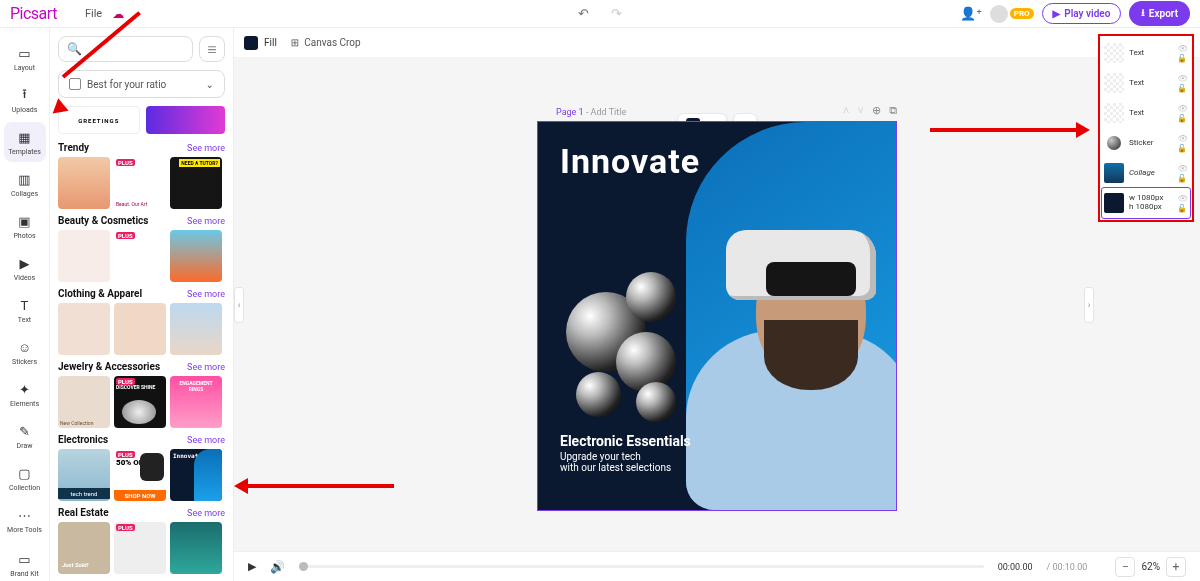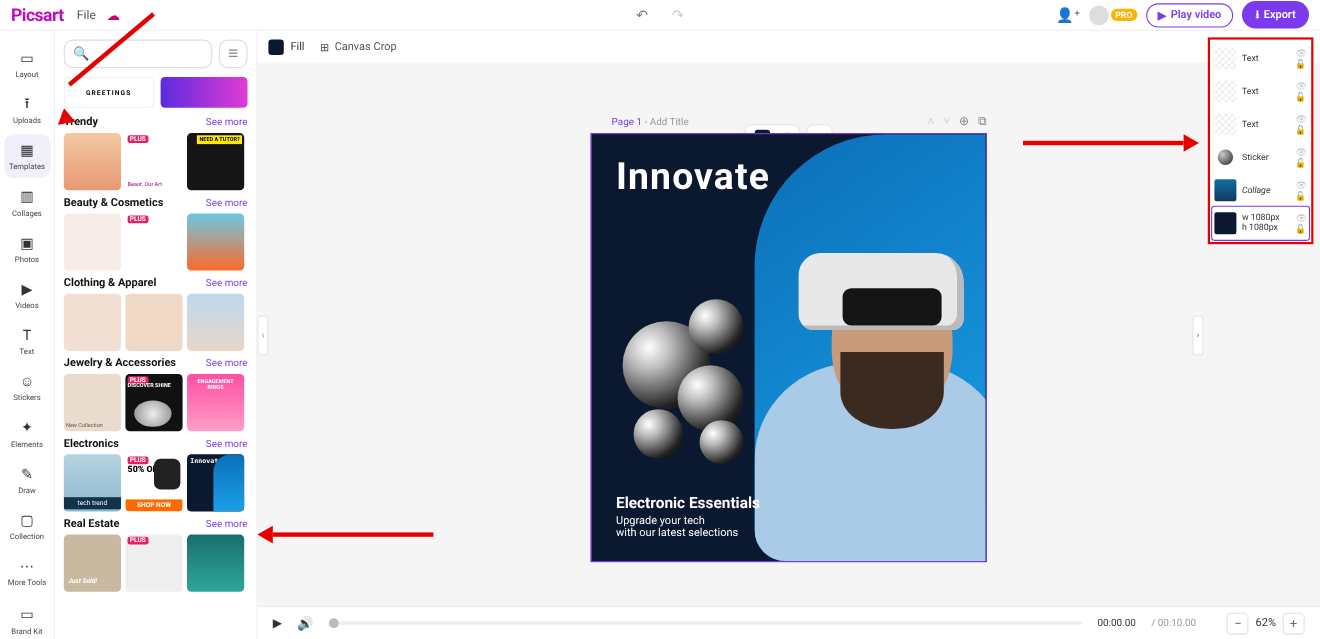--- a/index.html
+++ b/index.html
@@ -1,21 +1,21 @@
 <!DOCTYPE html>
 <html><head>
 <meta charset="utf-8">
 <style>
   * { box-sizing: border-box; margin: 0; padding: 0; font-family: -apple-system, BlinkMacSystemFont, "Segoe UI", Roboto, sans-serif; }
   body { width: 1200px; height: 581px; overflow: hidden; background: #fff; position: relative; }
 
   
   .topbar { height: 28px; display: flex; align-items: center; padding: 0 10px; border-bottom: 1px solid #eee; }
-  .logo { font-size: 16px; font-weight: 700; color: #c209c1; letter-spacing: -0.5px; }
-  .topbar .file { font-size: 11px; color: #555; margin-left: 12px; cursor: pointer; }
+  .logo { font-size: 16px; font-weight: 400; color: #c209c1; letter-spacing: -0.5px; }
+  .topbar .file { font-size: 11px; color: #555; margin-left: 28px; cursor: pointer; }
   .cloud { margin-left: 10px; font-size: 12px; color: #c06; cursor: pointer; }
   .topbar-center { position: absolute; left: 50%; transform: translateX(-50%); display: flex; gap: 22px; color: #777; font-size: 13px; }
   .topbar-center span { cursor: pointer; }
   .topbar-right { margin-left: auto; display: flex; align-items: center; gap: 8px; }
   .avatar-stack { display: flex; align-items: center; gap: 2px; }
   .avatar { width: 18px; height: 18px; border-radius: 50%; background: #ddd; }
   .pro-badge { background: #ffb300; color: #fff; font-size: 8px; padding: 1px 4px; border-radius: 6px; font-weight: 700; }
   .btn-outline { border: 1px solid #7c3aed; color: #7c3aed; background: #fff; border-radius: 16px; padding: 4px 10px; font-size: 10px; font-weight: 600; cursor: pointer; display: flex; align-items: center; gap: 4px; }
   .btn-primary { background: #7c3aed; color: #fff; border: none; border-radius: 16px; padding: 4px 12px; font-size: 10px; font-weight: 600; cursor: pointer; display: flex; align-items: center; gap: 4px; }
 
@@ -69,21 +69,21 @@
   .vr-headset { position:absolute; top:60px; right:30px; width:150px; height:70px; background:#e8e8e8; border-radius:20px 26px 10px 14px; box-shadow: inset -6px -4px 0 #bbb; }
   .vr-lens { position:absolute; top:92px; right:50px; width:90px; height:34px; background:#151515; border-radius:8px; }
   .chrome-blob { position: absolute; left: 8px; top: 140px; width: 170px; height: 180px; }
   .blob-part { position:absolute; border-radius:50%; background: radial-gradient(circle at 30% 30%, #fff, #bbb 25%, #222 70%, #000); }
   .b1 { width:80px; height:80px; top:30px; left:20px; }
   .b2 { width:60px; height:60px; top:70px; left:70px; }
   .b3 { width:50px; height:50px; top:10px; left:80px; }
   .b4 { width:45px; height:45px; top:110px; left:30px; }
   .b5 { width:40px; height:40px; top:120px; left:90px; }
   .headline { position: absolute; top: 22px; left: 22px; color: #fff; font-family: 'Courier New', monospace; font-weight: 700; font-size: 34px; line-height: 1.05; letter-spacing: 1px; }
-  .sub-block { position: absolute; bottom: 20px; left: 22px; color: #fff; }
+  .sub-block { position: absolute; bottom: 37px; left: 22px; color: #fff; }
   .sub1 { font-size: 14px; font-weight: 700; }
   .sub2 { font-size: 10px; margin-top: 2px; }
   .sub3 { font-size: 10px; }
   .side-handle { position:absolute; top:50%; width:10px; height:36px; background:#fff; border:1px solid #e5e5e5; border-radius:3px; display:flex; align-items:center; justify-content:center; cursor:pointer; color:#888; font-size:9px; transform:translateY(-50%); }
   .side-left { left: 0px; }
   .side-right { right: 106px; }
 
   
   .player-bar { position: absolute; bottom: 0; left: 0; right: 0; height: 30px; border-top: 1px solid #eee; display: flex; align-items: center; padding: 0 14px; gap: 14px; background: #fff; }
   .play-btn { cursor: pointer; color: #333; font-size: 11px; }
@@ -208,20 +208,27 @@
 
 <div class="templates-panel">
   <div class="search-row">
     <div class="search-box">
       <span>🔍</span>
     </div>
     <div class="filter-btn">
       <span>≡</span>
     </div>
   </div>
+  <div class="ratio-select">
+    <span style="display:flex;align-items:center;">
+        <span class="rsq"></span>
+        <span>Best for your ratio</span>
+      </span>
+    <span>⌄</span>
+  </div>
   <div class="scroll-area">
     <div class="greetings-row">
       <div class="greet-thumb" style="background:#fff;border:1px solid #eee;display:flex;align-items:center;justify-content:center;font-size:6px;font-weight:700;letter-spacing:1px;">GREETINGS</div>
       <div class="greet-thumb" style="background:linear-gradient(90deg,#5b2be0,#e23bd4);"></div>
     </div>
 
     <div class="cat-head">
       <span class="cat-title">Trendy</span>
       <span class="see-more">See more</span>
     </div>

